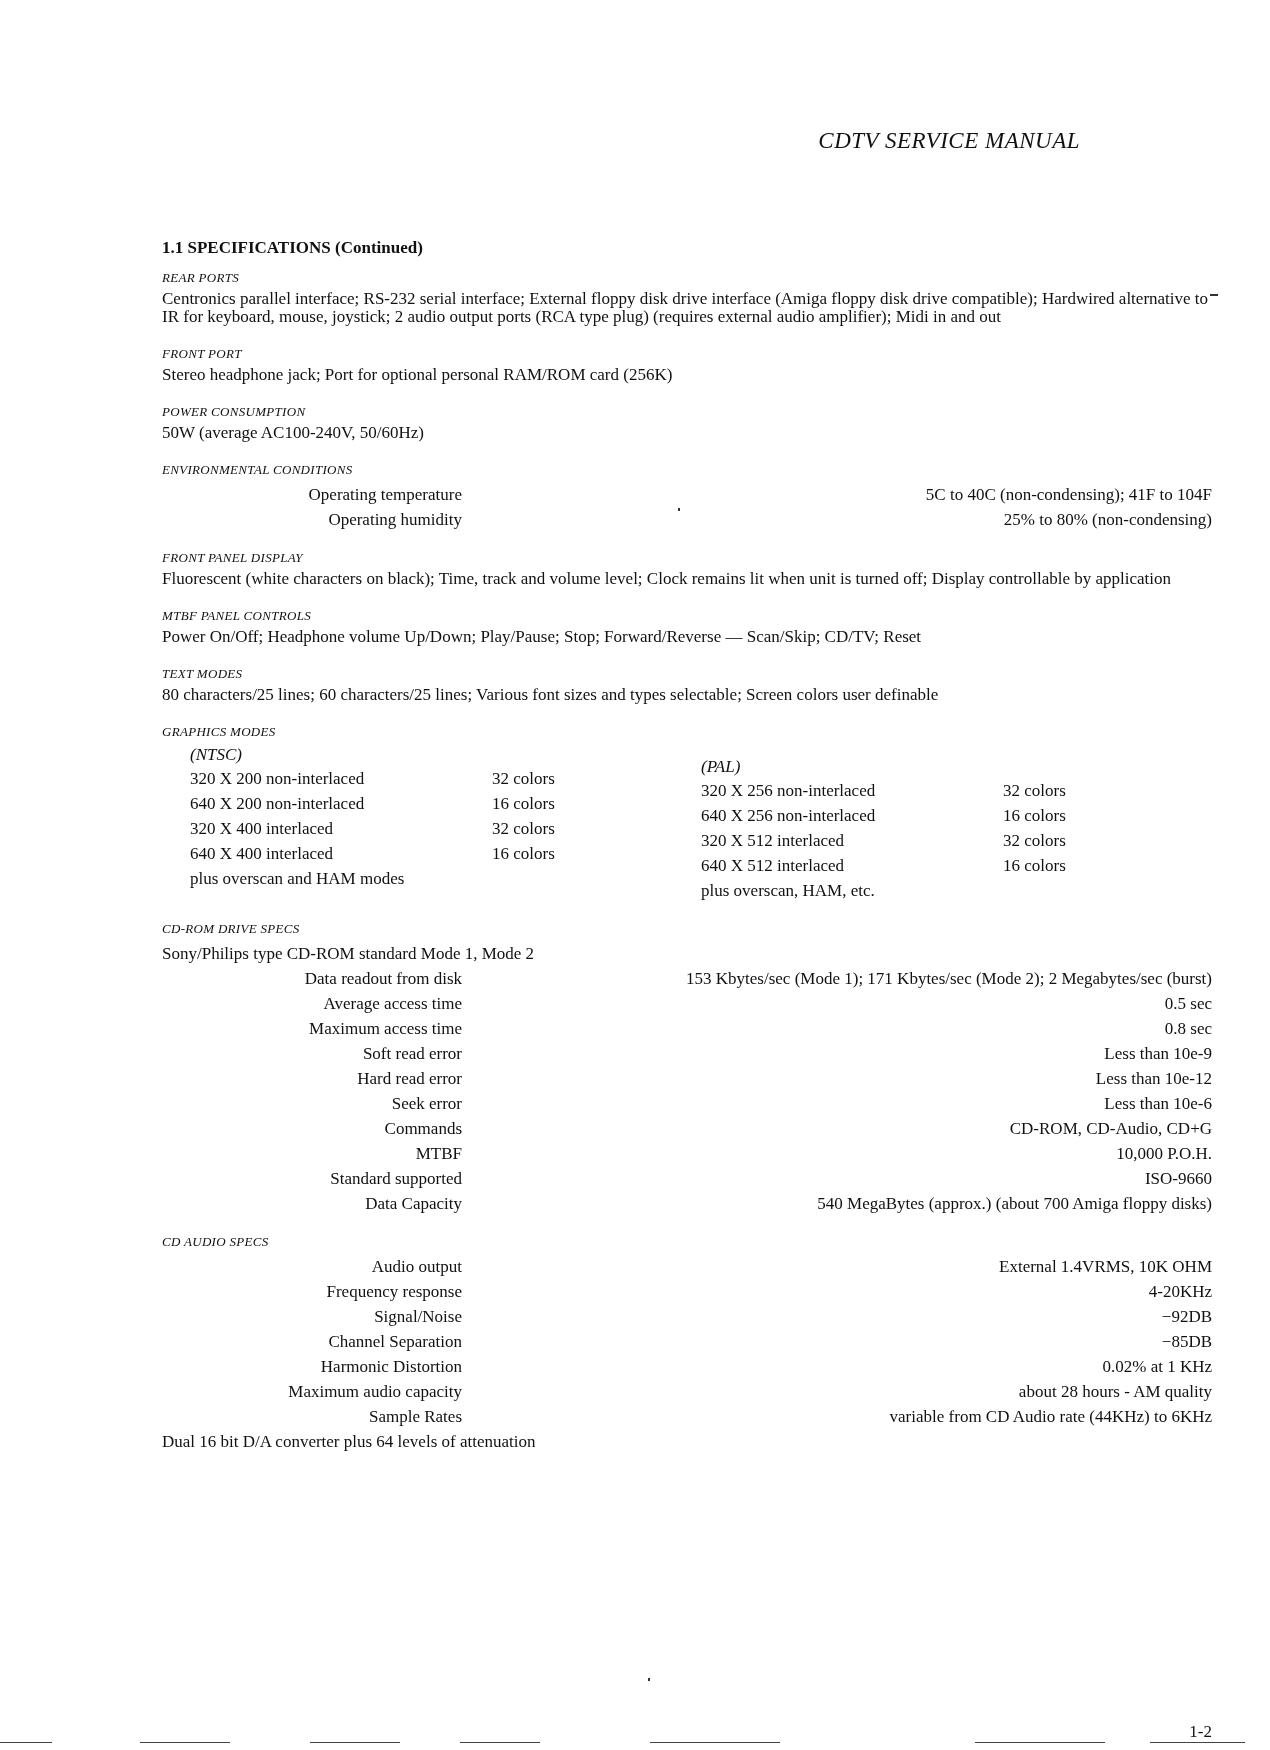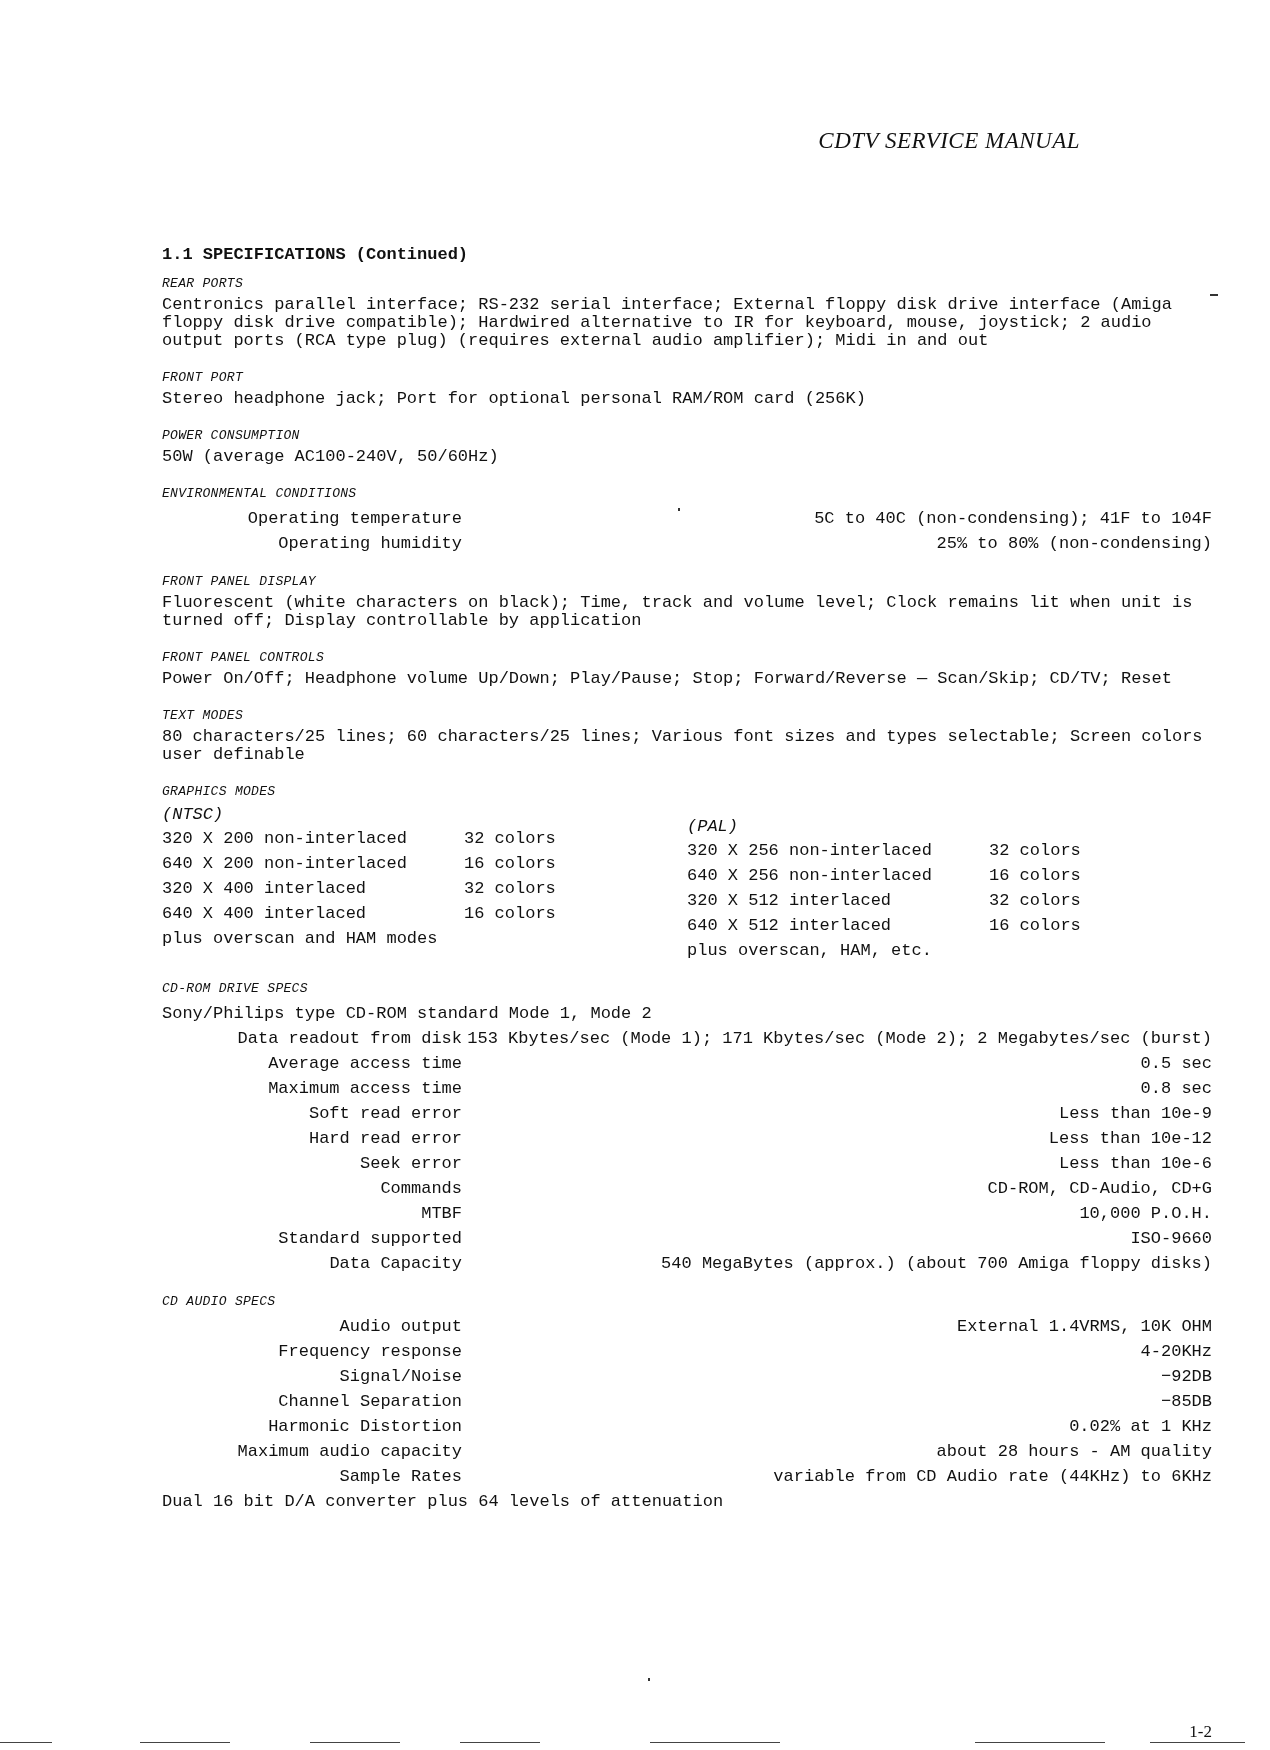--- a/index.html
+++ b/index.html
@@ -5,29 +5,29 @@
   html, body { margin: 0; padding: 0; background: #ffffff; }
   body {
     width: 1270px; height: 1750px; position: relative; overflow: hidden;
     font-family: "Liberation Serif", "DejaVu Serif", serif;
     color: #111111;
   }
   .header-title {
     position: absolute; top: 128px; right: 190px;
     font-style: italic; font-weight: normal; font-size: 23px; letter-spacing: 0.5px;
   }
-  .content { position: absolute; left: 162px; top: 245px; width: 1050px; font-family: Liberation Mono, monospace; }
+  .content { position: absolute; left: 162px; top: 238px; width: 1050px; }
   .section-heading { font-weight: bold; font-size: 17px; margin-bottom: 8px; }
   .heading { font-style: italic; font-size: 13px; letter-spacing: 0.3px; margin-top: 4px; line-height: 24px; }
   .para { font-size: 17px; line-height: 18px; margin-bottom: 16px; }
   .kv { display: flex; font-size: 17px; line-height: 25px; text-align: right; }
   .kv .k { width: 300px; flex: none; }
   .kv .v { flex: 1; }
   .kv-block { margin-bottom: 14px; }
-  .gfx { display: flex; margin-bottom: 14px; }
+  .gfx { display: flex; margin-bottom: 14px; margin-left: 28px; }
   .gfx-col { width: 550px; }
   .gfx-col.pal { padding-top: 12px; }
   .sub { font-style: italic; font-size: 17px; line-height: 22px; }
   .gfx-row { display: flex; font-size: 17px; line-height: 25px; }
   .gfx-row .m { width: 302px; }
   .plain { font-size: 17px; line-height: 25px; }
   .page-number { position: absolute; right: 58px; top: 1722px; font-size: 17px; }
   .mark { position: absolute; background: #333; }
   .bottom-rule { position: absolute; top: 1742px; height: 1px; background: #444; }
 </style>
@@ -56,21 +56,21 @@
     </div>
     <div class="kv">
       <span class="k">Operating humidity</span>
       <span class="v">25% to 80% (non-condensing)</span>
     </div>
   </div>
 
   <div class="heading">FRONT PANEL DISPLAY</div>
   <div class="para">Fluorescent (white characters on black); Time, track and volume level; Clock remains lit when unit is turned off; Display controllable by application</div>
 
-  <div class="heading">FRONT PANEL CONTROLS</div>
+  <div class="heading">MTBF PANEL CONTROLS</div>
   <div class="para">Power On/Off; Headphone volume Up/Down; Play/Pause; Stop; Forward/Reverse — Scan/Skip; CD/TV; Reset</div>
 
   <div class="heading">TEXT MODES</div>
   <div class="para">80 characters/25 lines; 60 characters/25 lines; Various font sizes and types selectable; Screen colors user definable</div>
 
   <div class="heading">GRAPHICS MODES</div>
   <div class="gfx">
     <div class="gfx-col">
       <div class="sub">(NTSC)</div>
       <div class="gfx-row">

